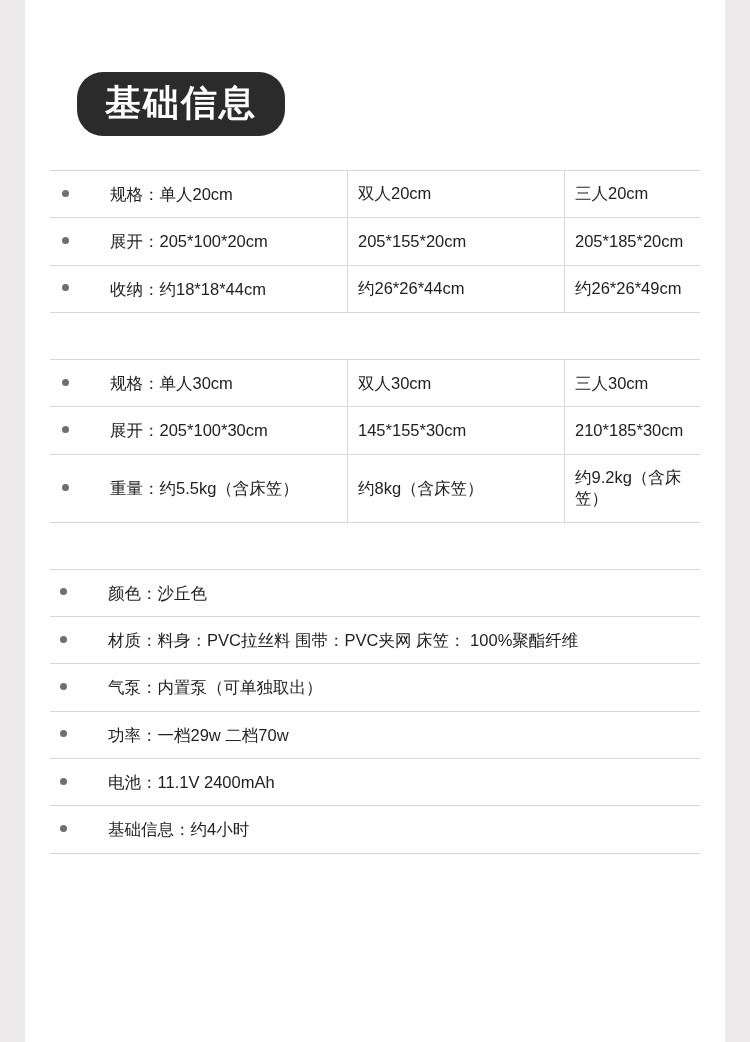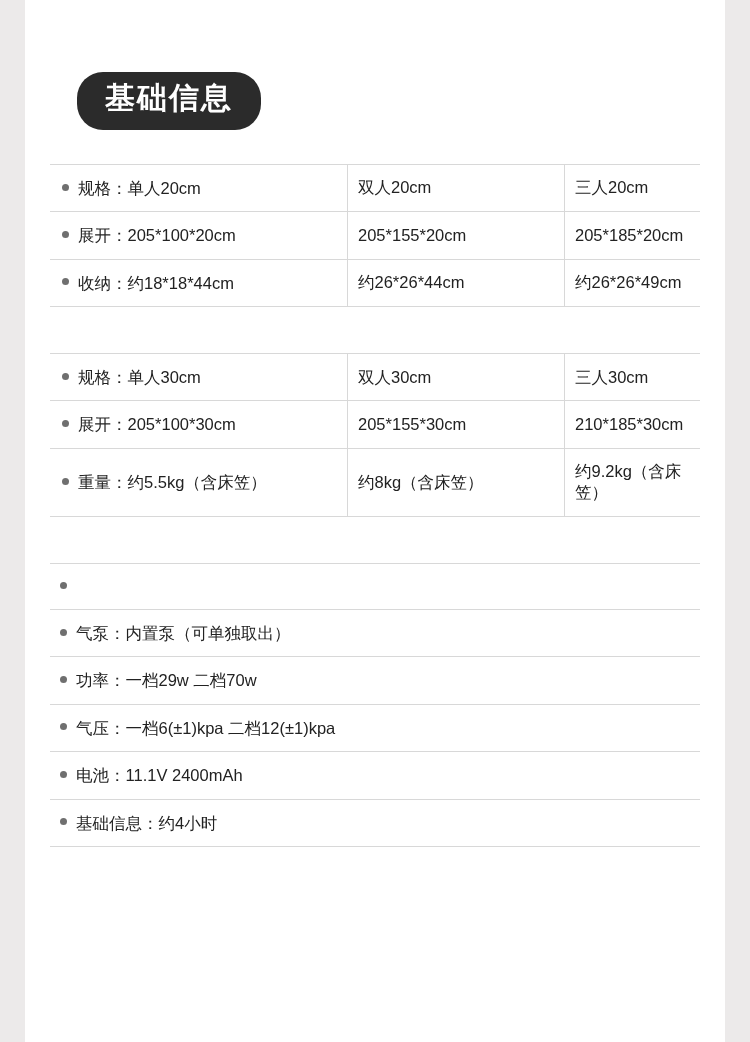--- a/index.html
+++ b/index.html
@@ -38,28 +38,27 @@
   .inner {
     position: relative;
     padding-top: 72px;
   }
 
   
   .pill {
     display: inline-block;
     background: #2b2b2b;
     color: #ffffff;
-    font-size: 30px;
+    font-size: 36px;
     font-weight: bold;
     letter-spacing: 2px;
     line-height: 1;
     padding: 13px 28px 15px;
     border-radius: 26px;
     margin-left: 52px;
-    font-family: Liberation Mono, monospace;
   }
 
   .spec-block {
     margin: 34px 25px 0 25px;
     border-top: 1px solid #d8d8d8;
   }
 
   table.spec {
     width: 100%;
     border-collapse: collapse;
@@ -88,21 +87,21 @@
   .bullet {
     display: inline-block;
     width: 7px;
     height: 7px;
     border-radius: 50%;
     background: #6f6f6f;
     margin-right: 9px;
     margin-bottom: 3px;
     vertical-align: middle;
   }
-  .txt { vertical-align: middle; }
+  .txt { vertical-align: middle; margin-left: 32px; }
 </style>
 </head>
 <body>
 
 <div class="page">
   <div class="inner">
 
     <div class="pill">基础信息</div>
 
     <div class="spec-block">
@@ -129,44 +128,44 @@
             <td class="full" colspan="3"></td>
           </tr>
 
           <tr>
             <td class="c1"><span class="bullet"></span><span class="txt">规格：单人30cm</span></td>
             <td class="c2">双人30cm</td>
             <td class="c3">三人30cm</td>
           </tr>
           <tr>
             <td class="c1"><span class="bullet"></span><span class="txt">展开：205*100*30cm</span></td>
-            <td class="c2">205*155*30cm</td>
+            <td class="c2">145*155*30cm</td>
             <td class="c3">210*185*30cm</td>
           </tr>
           <tr>
             <td class="c1"><span class="bullet"></span><span class="txt">重量：约5.5kg（含床笠）</span></td>
             <td class="c2">约8kg（含床笠）</td>
             <td class="c3">约9.2kg（含床笠）</td>
           </tr>
 
           <tr class="gap">
             <td class="full" colspan="3"></td>
           </tr>
 
           <tr>
-            <td class="full" colspan="3"><span class="bullet"></span></td>
+            <td class="full" colspan="3"><span class="bullet"></span><span class="txt">颜色：沙丘色</span></td>
+          </tr>
+          <tr>
+            <td class="full" colspan="3"><span class="bullet"></span><span class="txt">材质：料身：PVC拉丝料 围带：PVC夹网 床笠： 100%聚酯纤维</span></td>
           </tr>
           <tr>
             <td class="full" colspan="3"><span class="bullet"></span><span class="txt">气泵：内置泵（可单独取出）</span></td>
           </tr>
           <tr>
             <td class="full" colspan="3"><span class="bullet"></span><span class="txt">功率：一档29w 二档70w</span></td>
-          </tr>
-          <tr>
-            <td class="full" colspan="3"><span class="bullet"></span><span class="txt">气压：一档6(±1)kpa 二档12(±1)kpa</span></td>
           </tr>
           <tr>
             <td class="full" colspan="3"><span class="bullet"></span><span class="txt">电池：11.1V 2400mAh</span></td>
           </tr>
           <tr>
             <td class="full" colspan="3"><span class="bullet"></span><span class="txt">基础信息：约4小时</span></td>
           </tr>
 
         </tbody>
       </table>

